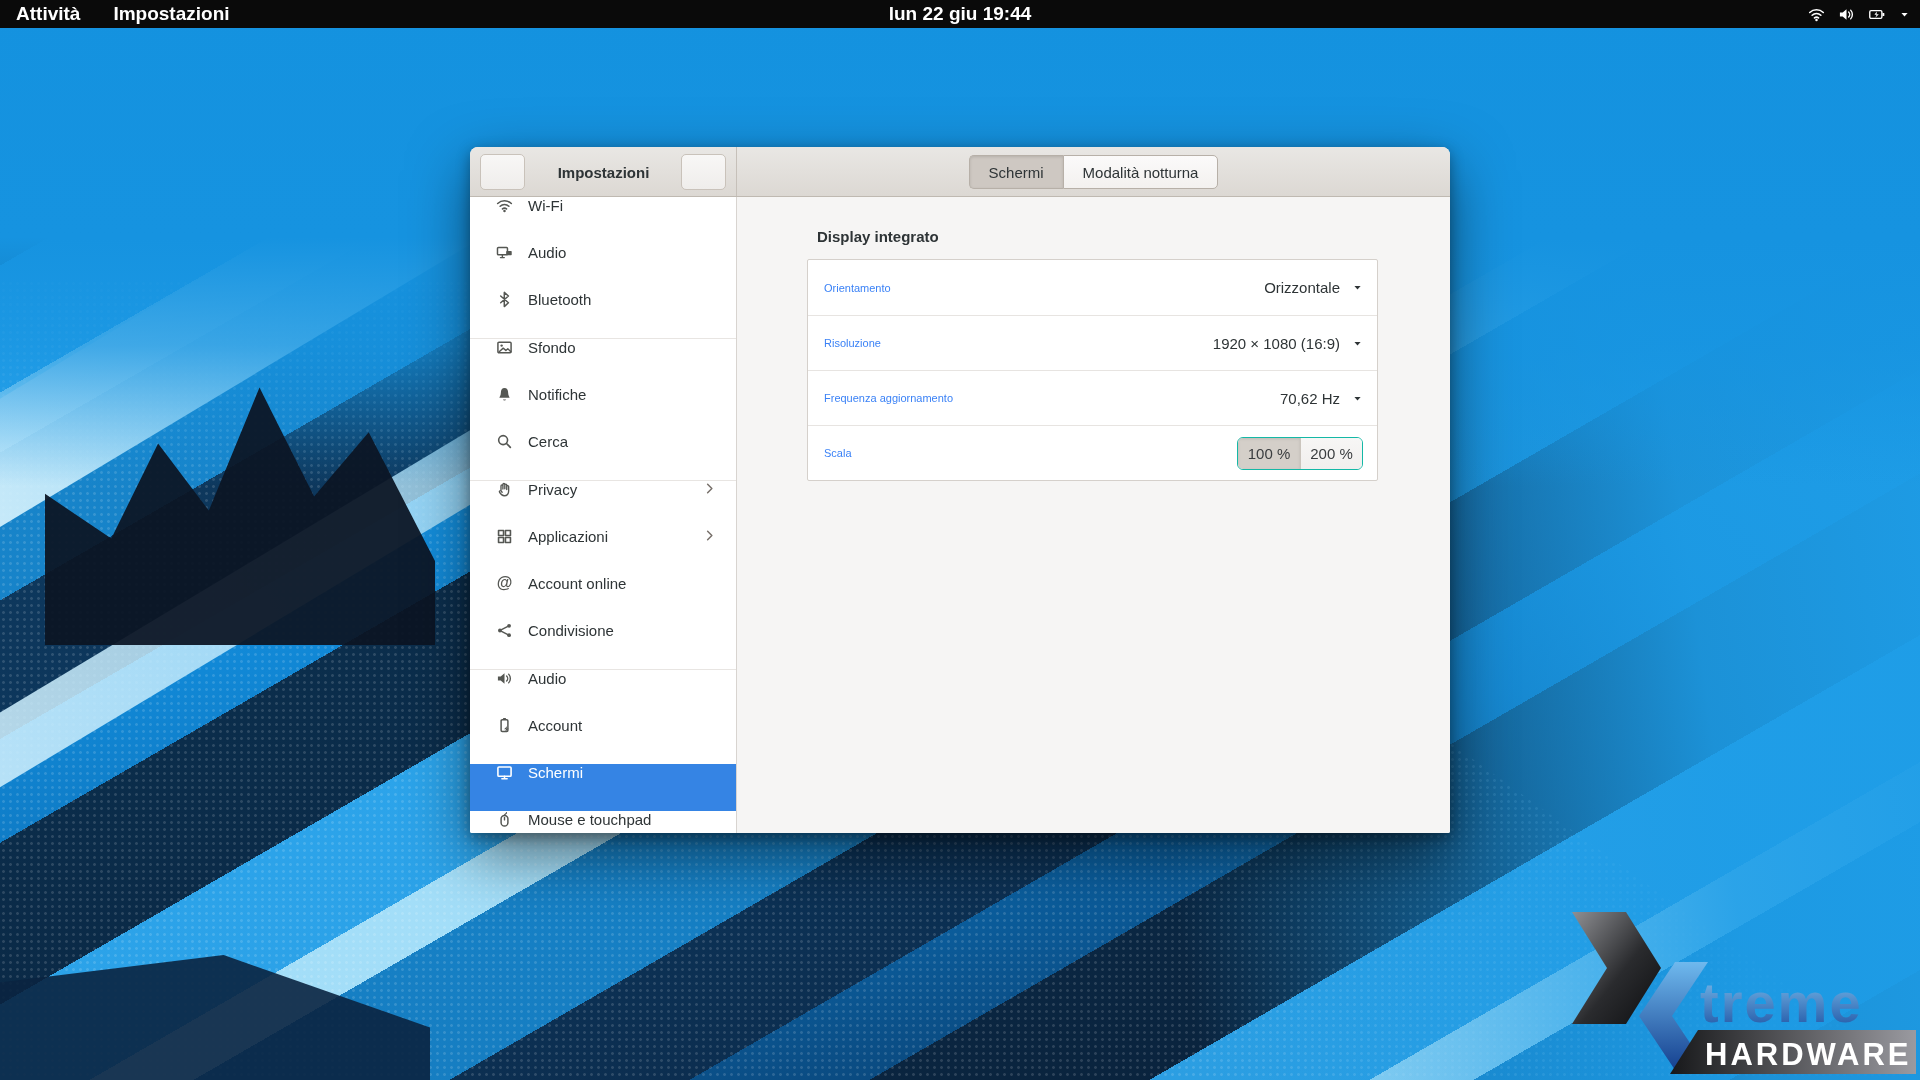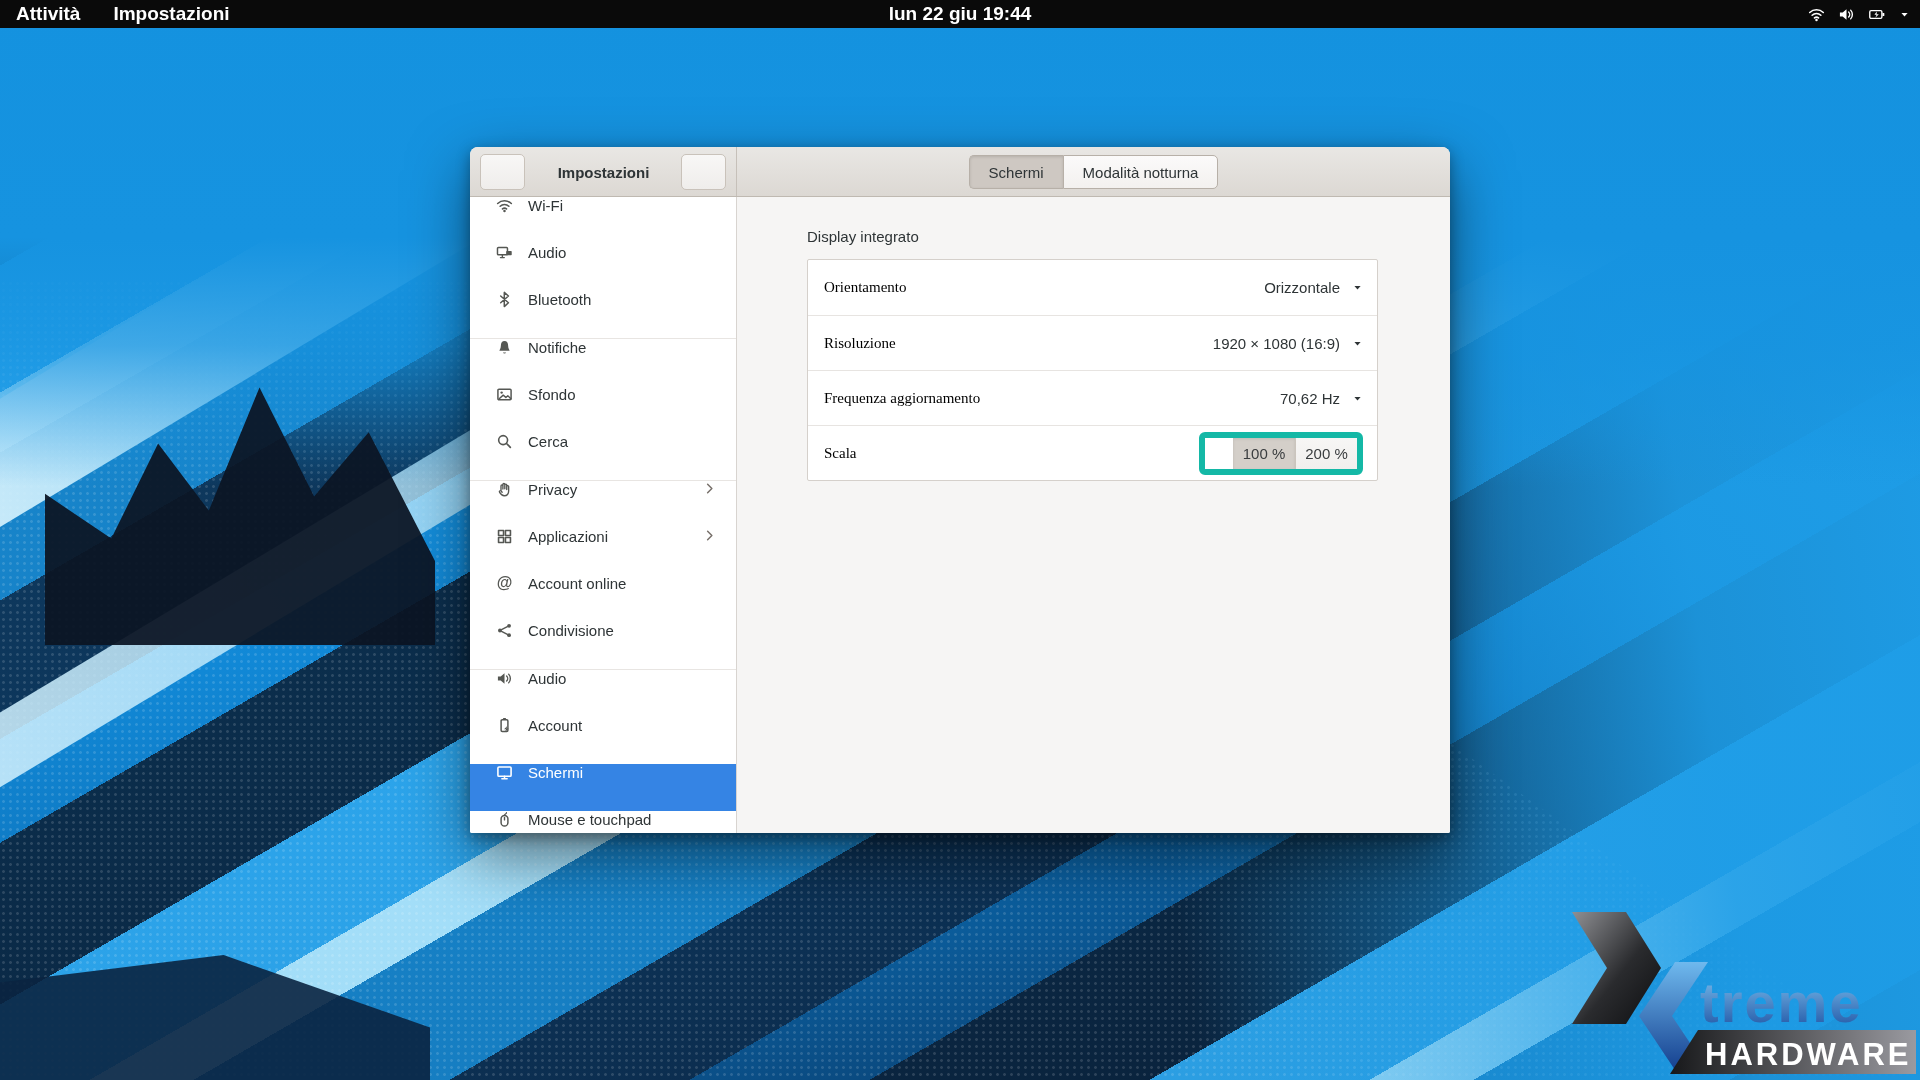--- a/index.html
+++ b/index.html
@@ -72,28 +72,28 @@
   .sb-item .icon { color:#555753; width:17px; }
   .sb-item .sb-label { flex:1; }
   .sb-item .chev { color:#77706a; }
   .sb-item.selected { background:#3584e4; color:#ffffff; }
   .sb-item.selected .icon { color:#ffffff; }
   .sb-sep { height:1px; background:#e8e5e2; }
   .char-icon { font-size:16px; font-weight:700; line-height:1; }
 
   
   .content { position:absolute; left:267px; top:50px; right:0; bottom:0; background:#f6f5f4; }
-  .section-title { position:absolute; left:70px; top:31px; font-size:15px; font-weight:400; color:#2e3436; }
+  .section-title { position:absolute; left:80px; top:31px; font-size:15px; font-weight:700; color:#2e3436; }
   .clist { position:absolute; left:70px; top:62px; width:571px; background:#ffffff; border:1px solid #d5d0cb; border-radius:2px; }
   .crow { height:55px; display:flex; align-items:center; padding:0 14px 0 16px; }
   .crow + .crow { border-top:1px solid #e7e4e1; }
-  .crow-label { flex:1; font-size:15px; color:#000000;font-family:Liberation Serif, serif; }
+  .crow-label { flex:1; font-size:11px; color:#3b82f6; }
   .crow-value { font-size:15px; color:#2e3436; margin-right:12px; }
   .caret { color:#2e3436; }
-  .segmented { display:flex; border:6px solid #14b8a6; border-radius:6px; overflow:hidden;padding-left:28px; }
+  .segmented { display:flex; border:1px solid #14b8a6; border-radius:6px; overflow:hidden; }
   .seg-btn { width:62px; height:31px; display:flex; align-items:center; justify-content:center; font-size:15px; color:#3a3d3f;
       background:linear-gradient(#f7f6f5,#f1efed); }
   .seg-btn + .seg-btn { border-left:1px solid #cbc5bd; }
   .seg-btn.sel { background:#d4cfc9; box-shadow:inset 0 1px 3px rgba(0,0,0,.1); }
 </style>
 </head>
 <body>
 
 <div class="desktop">
 
@@ -224,35 +224,35 @@
               <svg width="17" height="17" viewBox="0 0 16 16">
                 <path d="M7.8 1.3v13.4l3.9-3.6-7.3-6.4M4.4 11.1l7.3-6.4-3.9-3.4" fill="none" stroke="currentColor" stroke-linecap="round" stroke-linejoin="round" stroke-width="1.4"></path>
               </svg>
             </span>
             <span class="sb-label">Bluetooth</span>
           </div>
           <div class="sb-sep"></div>
           <div class="sb-item">
             <span class="icon">
               <svg width="17" height="17" viewBox="0 0 16 16">
-                <path d="M8 1.8c-2.3 0-3.4 1.8-3.4 4.2 0 3-1.4 3.9-1.4 5h9.6c0-1.1-1.4-2-1.4-5 0-2.4-1.1-4.2-3.4-4.2z" fill="currentColor"></path>
-                <path d="M6.5 12.6a1.6 1.6 0 0 0 3 0z" fill="currentColor"></path>
-              </svg>
-            </span>
-            <span class="sb-label">Notifiche</span>
-          </div>
-          <div class="sb-item">
-            <span class="icon">
-              <svg width="17" height="17" viewBox="0 0 16 16">
                 <rect x="1.8" y="3" width="12.4" height="10" rx="1" fill="none" stroke="currentColor" stroke-linecap="round" stroke-linejoin="round" stroke-width="1.4"></rect>
                 <circle cx="5.3" cy="6.2" r="1.1" fill="currentColor"></circle>
                 <path d="M3 12l3.8-3.4 2.5 2.2 1.8-1.6 2.9 2.8" fill="none" stroke="currentColor" stroke-linecap="round" stroke-linejoin="round" stroke-width="1.3"></path>
               </svg>
             </span>
             <span class="sb-label">Sfondo</span>
+          </div>
+          <div class="sb-item">
+            <span class="icon">
+              <svg width="17" height="17" viewBox="0 0 16 16">
+                <path d="M8 1.8c-2.3 0-3.4 1.8-3.4 4.2 0 3-1.4 3.9-1.4 5h9.6c0-1.1-1.4-2-1.4-5 0-2.4-1.1-4.2-3.4-4.2z" fill="currentColor"></path>
+                <path d="M6.5 12.6a1.6 1.6 0 0 0 3 0z" fill="currentColor"></path>
+              </svg>
+            </span>
+            <span class="sb-label">Notifiche</span>
           </div>
           <div class="sb-item">
             <span class="icon">
               <svg width="17" height="17" viewBox="0 0 16 16">
                 <circle cx="6.7" cy="6.7" r="4.2" fill="none" stroke="currentColor" stroke-linecap="round" stroke-linejoin="round" stroke-width="1.5"></circle>
                 <path d="M9.9 9.9l3.6 3.6" fill="none" stroke="currentColor" stroke-linecap="round" stroke-linejoin="round" stroke-width="1.6"></path>
               </svg>
             </span>
             <span class="sb-label">Cerca</span>
           </div>

